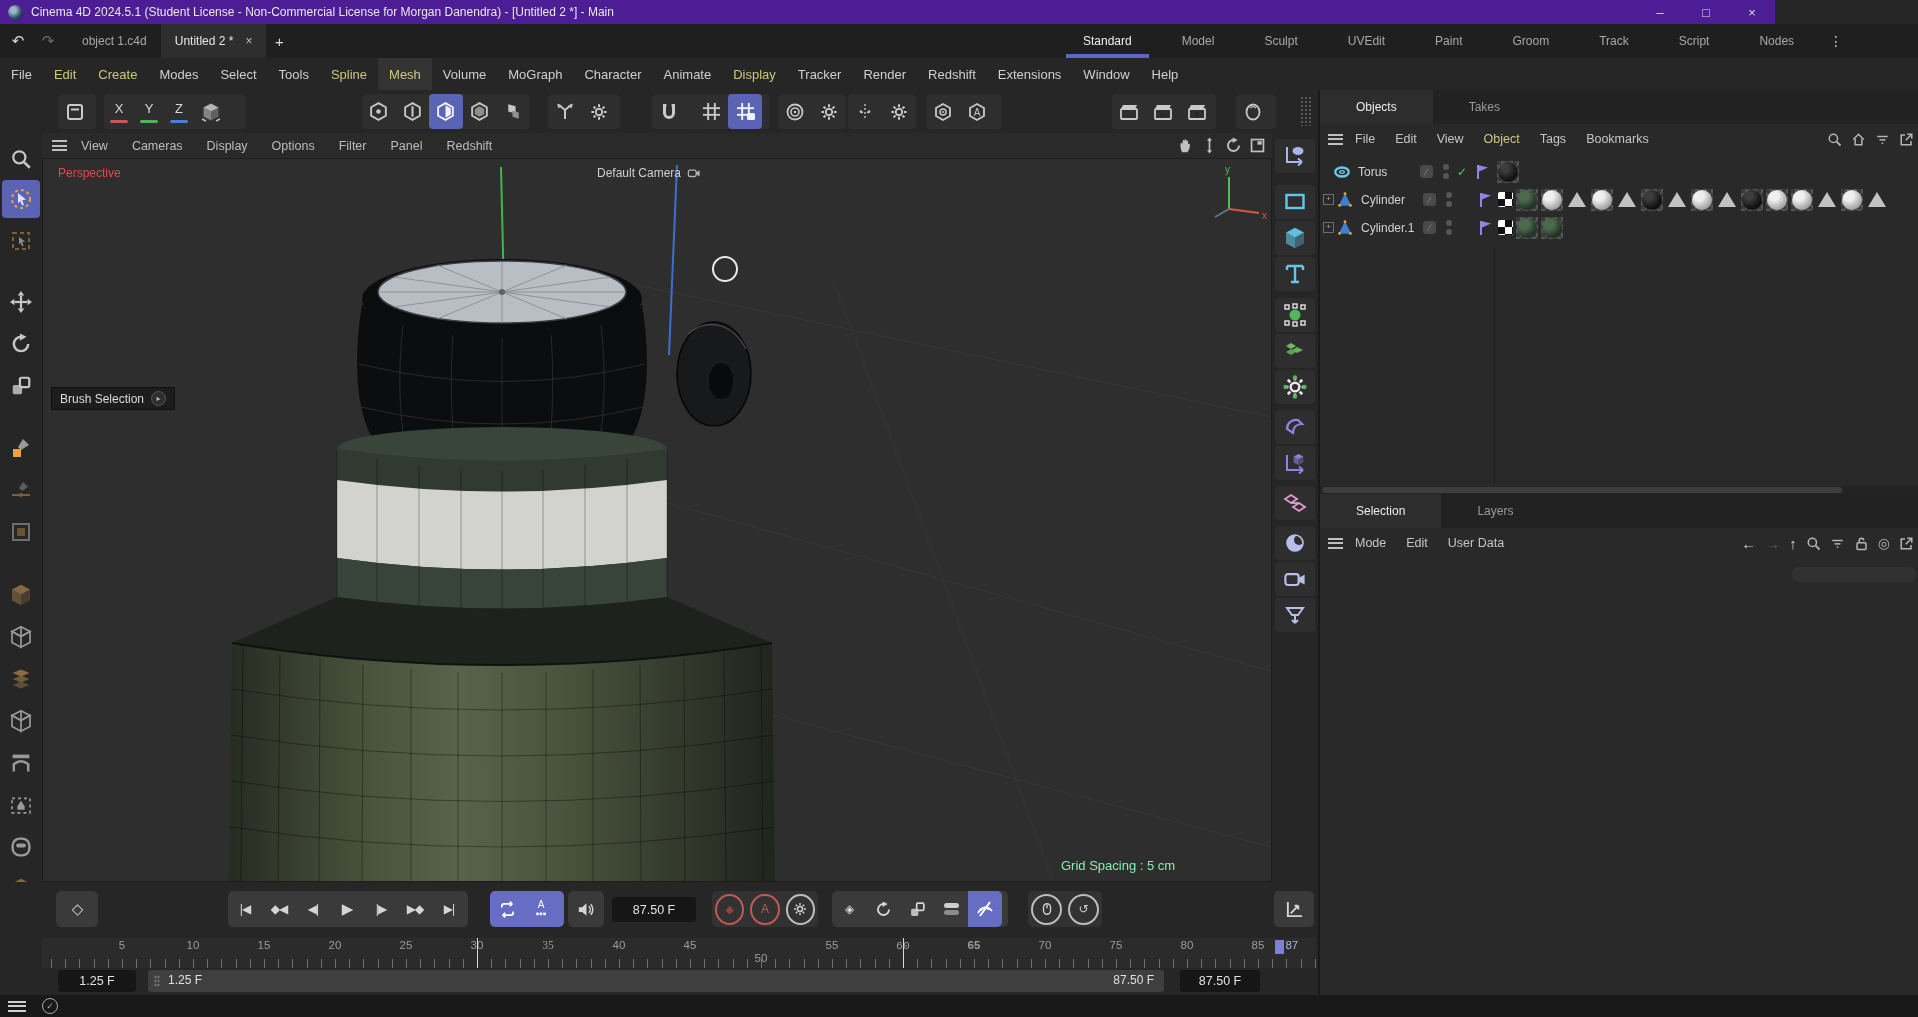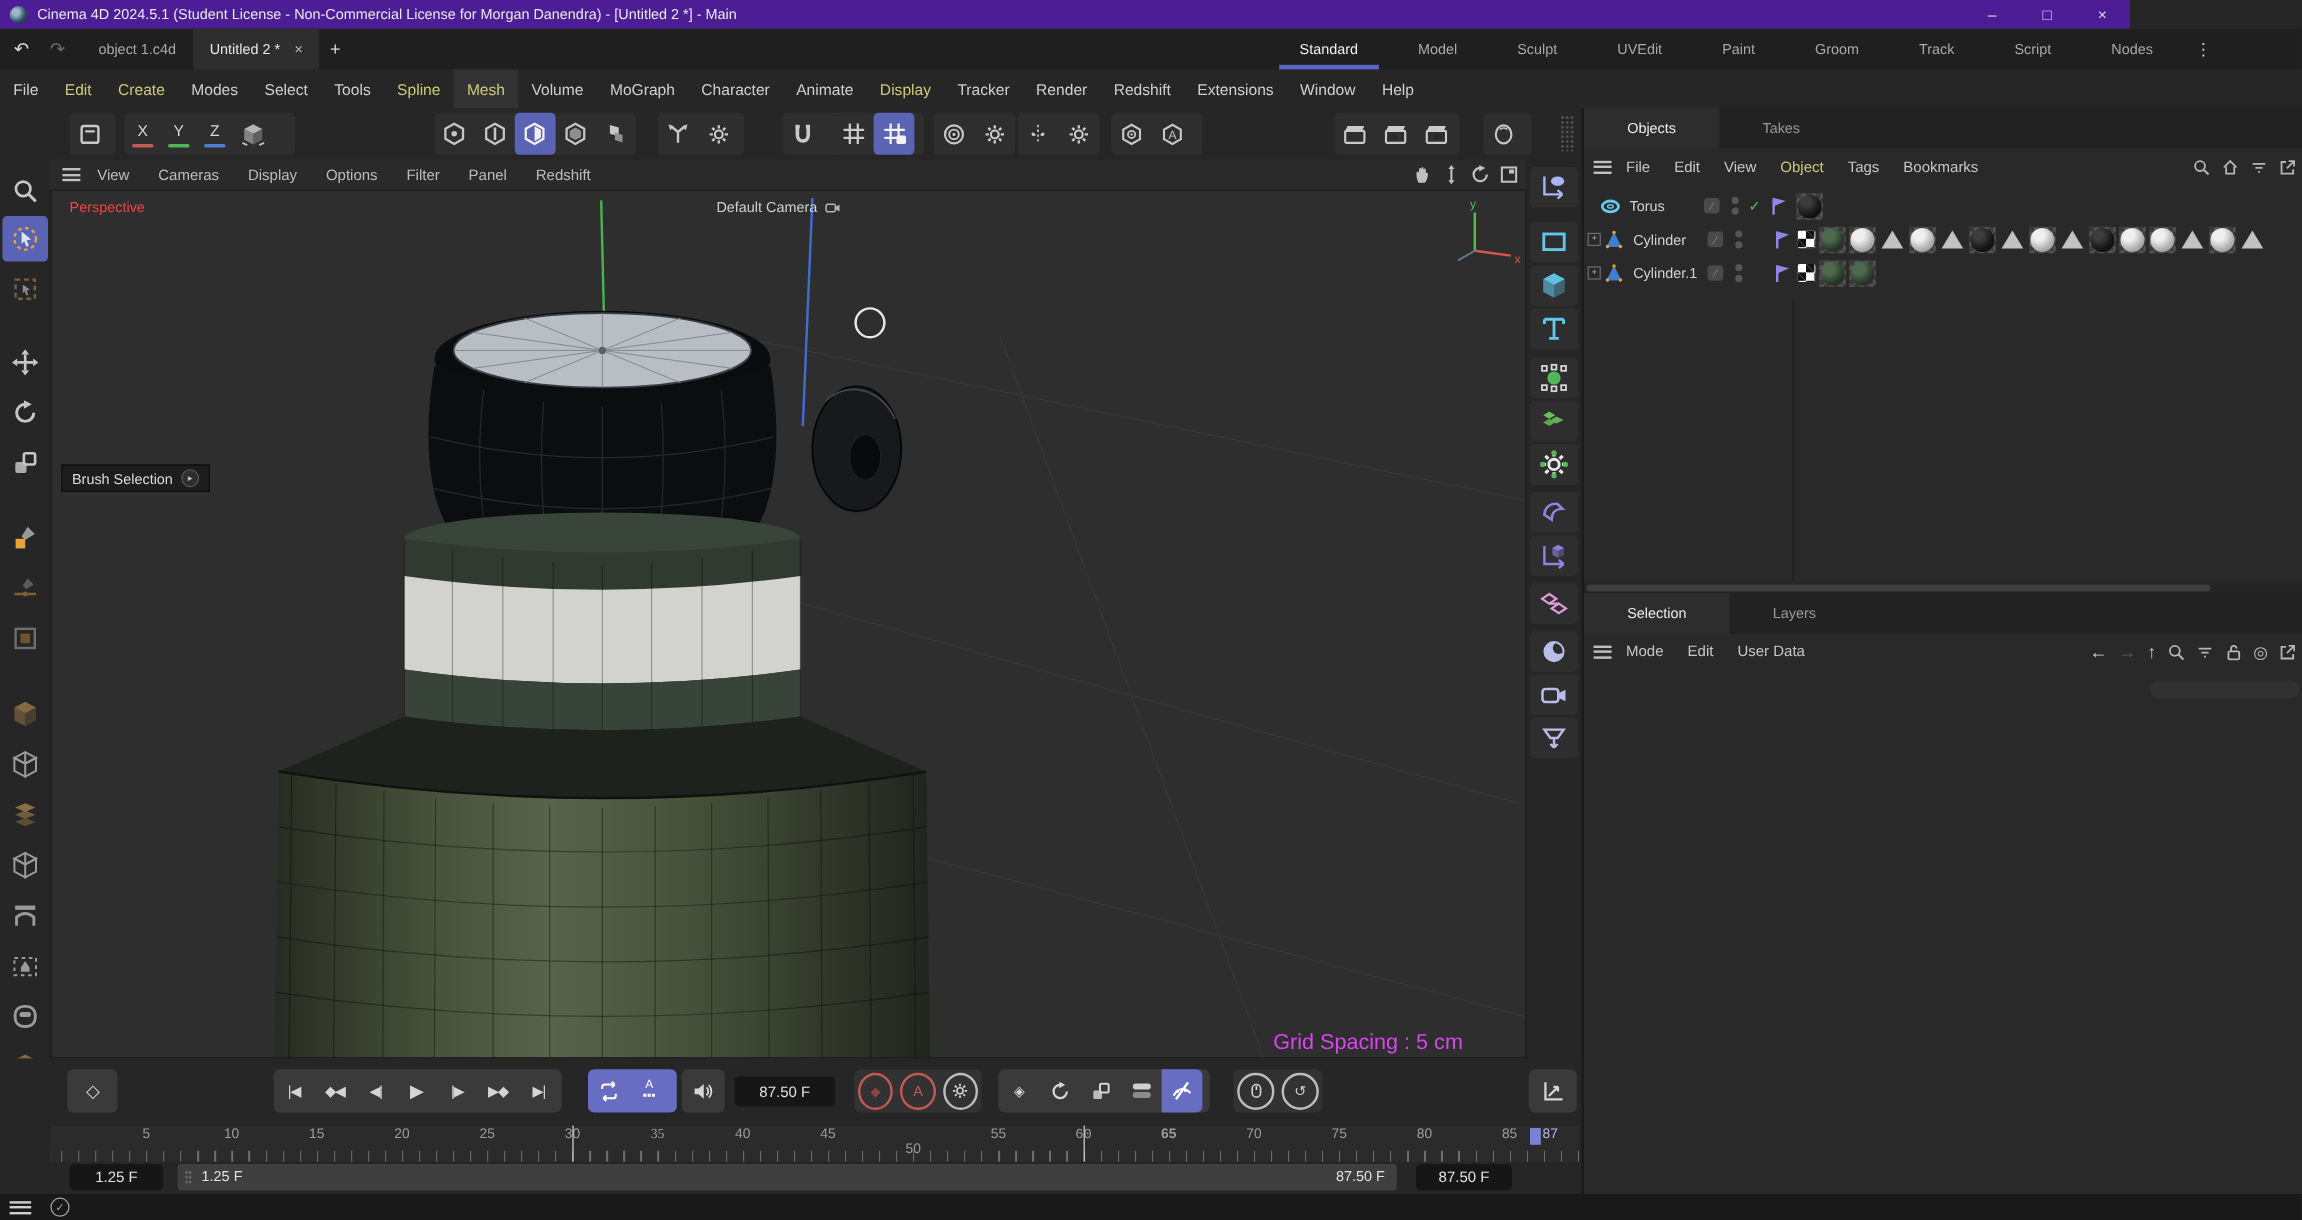--- a/index.html
+++ b/index.html
@@ -52,21 +52,21 @@
   .hamb{display:inline-block;margin-left:10px;margin-right:2px;}
   .hamb i{display:block;width:15px;height:2px;background:#c0c0c0;margin:2.5px 0;}
   #vpicons{position:absolute;right:6px;top:2px;display:flex;gap:7px;color:#c0c0c0;align-items:center;height:21px;}
   #vpcanvas{position:absolute;left:0;top:25px;width:1230px;height:724px;border:1px solid #1c1c1c;box-sizing:border-box;}
   .vplabel{position:absolute;left:15px;top:7px;color:#ef4444;font-size:12px;}
   .vpcam{position:absolute;left:554px;top:7px;color:#cfcfcf;font-size:12px;display:flex;gap:6px;align-items:center;}
   .tooltip{position:absolute;left:8px;top:228px;background:#1d1d1d;border:1px solid #0e0e0e;color:#dcdcdc;
     padding:3px 8px;display:flex;align-items:center;gap:7px;font-size:12px;}
   .tooltip .rb{width:13px;height:13px;border-radius:50%;background:#2e2e2e;border:1px solid #555;color:#bbb;
     font-size:8px;display:flex;align-items:center;justify-content:center;}
-  .gridlabel{position:absolute;left:1018px;top:699px;color:#d946ef;font-size:18px;}
+  .gridlabel{position:absolute;left:1018px;top:699px;color:#86efac;font-size:13px;}
   
   #rcol{position:absolute;left:1272px;top:133px;width:46px;height:749px;background:#262626;}
   .rc{position:absolute;left:3px;width:40px;height:34px;border-radius:4px;background:#2e2e2e;display:flex;align-items:center;justify-content:center;}
   
   #rpanel{position:absolute;left:1318px;top:90px;width:600px;height:927px;background:#292929;border-left:2px solid #1a1a1a;}
   .ptabs{height:34px;background:#222;display:flex;}
   .ptab{padding:0 36px;display:flex;align-items:center;color:#9a9a9a;}
   .ptab.active{background:#2d2d2d;color:#ececec;}
   .pmenu{height:30px;display:flex;align-items:center;position:relative;}
   .pmi{padding:0 10px;color:#c6c6c6;font-size:12.5px;}

